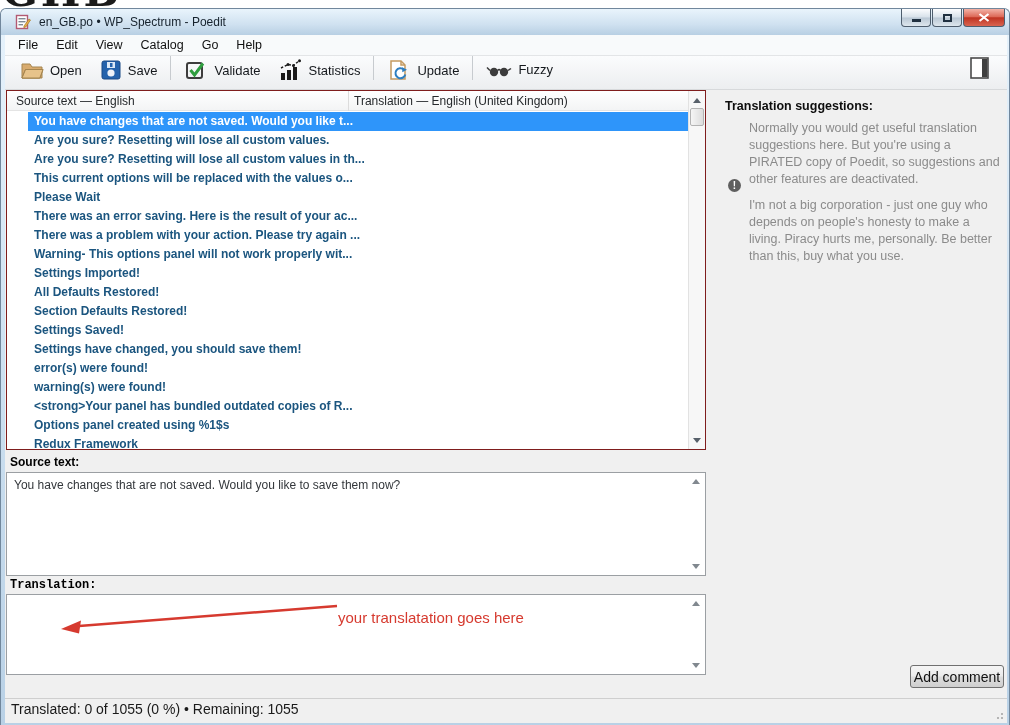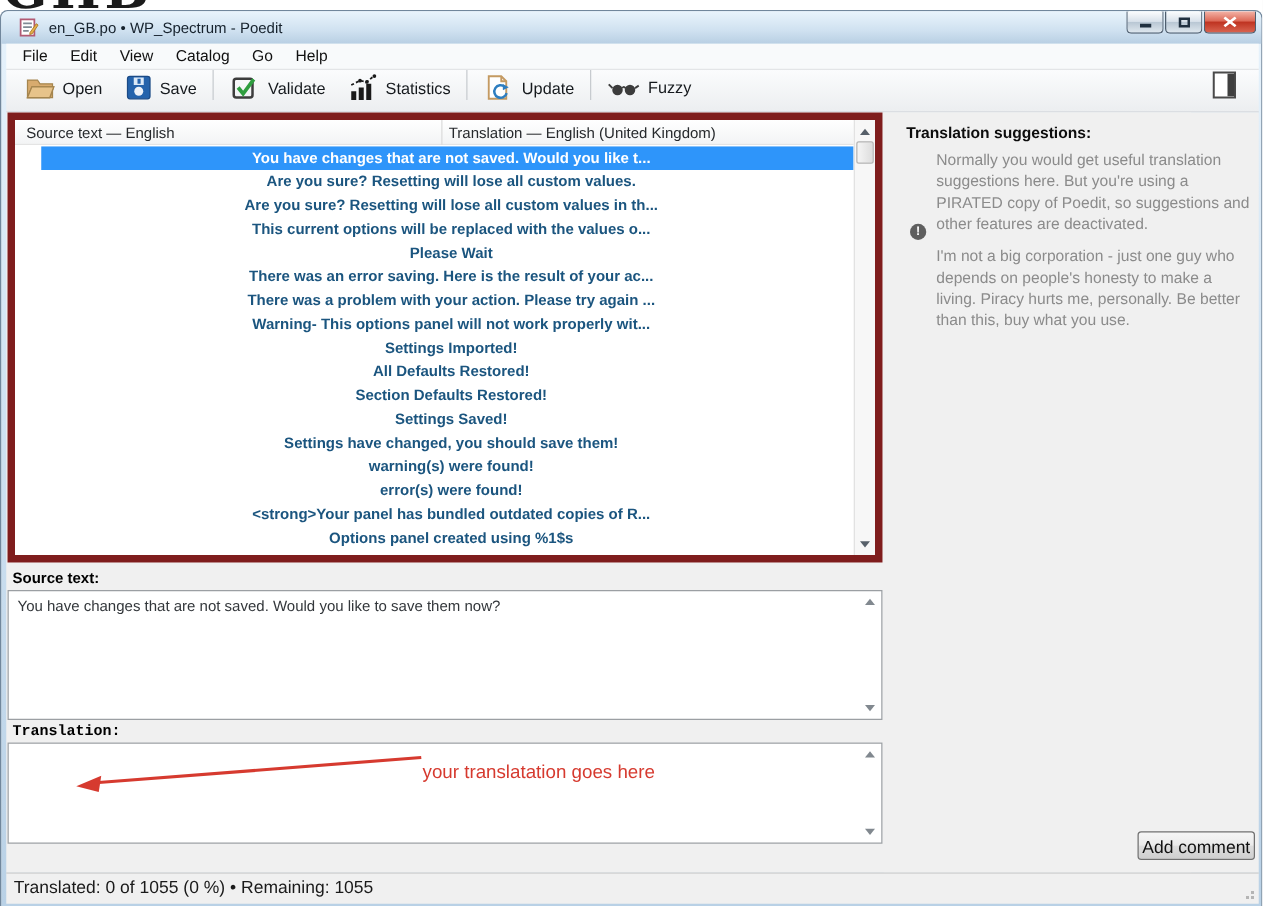--- a/index.html
+++ b/index.html
@@ -40,21 +40,21 @@
              border-bottom:1px solid #d7d9db;
              display:flex; align-items:flex-start; padding-left:6px; }
   .tool-btn { display:flex; align-items:center; gap:6px; padding:3px 9px; font-size:13px; color:#15191d; }
   .tool-sep { width:1px; height:24px; background:#c7cbcf; margin:0 4px; }
   .toggle-wrap { margin-left:auto; margin-right:16px; }
 
   .main { position:absolute; left:4px; top:81px; width:1002px; height:608px; background:#f0f0f0; }
 
   
   .list-panel { position:absolute; left:1px; top:0; width:700px; height:360px;
-                background:#fff; border:6px solid #7f1d1d;text-align:center; }
+                background:#fff; border:1px solid #7f1d1d; }
   .list-header { position:absolute; left:0; top:0; right:17px; height:20px;
                  background:linear-gradient(#ffffff,#f3f4f5); border-bottom:1px solid #e4e4e4;
                  font-size:12px; color:#26292c; }
   .col1 { position:absolute; left:9px; top:3px; }
   .col2 { position:absolute; left:347px; top:3px; }
   .col-div { position:absolute; left:341px; top:0; width:1px; height:20px; background:#dcdcdc; }
   .list-rows { position:absolute; left:1px; top:21px; right:17px; bottom:1px; overflow:hidden; background:#fff; }
   .lrow { height:19px; line-height:19px; margin-left:20px; padding-left:6px;
           font-size:12px; font-weight:bold; color:#1b557f; white-space:nowrap; overflow:hidden; }
   .lrow.selected { background:#2e95fa; color:#ffffff; }
@@ -229,22 +229,22 @@
         <div class="lrow"><span>This current options will be replaced with the values o...</span></div>
         <div class="lrow"><span>Please Wait</span></div>
         <div class="lrow"><span>There was an error saving. Here is the result of your ac...</span></div>
         <div class="lrow"><span>There was a problem with your action. Please try again ...</span></div>
         <div class="lrow"><span>Warning- This options panel will not work properly wit...</span></div>
         <div class="lrow"><span>Settings Imported!</span></div>
         <div class="lrow"><span>All Defaults Restored!</span></div>
         <div class="lrow"><span>Section Defaults Restored!</span></div>
         <div class="lrow"><span>Settings Saved!</span></div>
         <div class="lrow"><span>Settings have changed, you should save them!</span></div>
+        <div class="lrow"><span>error(s) were found!</span></div>
         <div class="lrow"><span>warning(s) were found!</span></div>
-        <div class="lrow"><span>error(s) were found!</span></div>
         <div class="lrow"><span>&lt;strong&gt;Your panel has bundled outdated copies of R...</span></div>
         <div class="lrow"><span>Options panel created using %1$s</span></div>
         <div class="lrow"><span>Redux Framework</span></div>
       </div>
       <div class="list-scrollbar">
         <div class="sb-btn sb-up">
             <div class="tri-up"></div>
           </div>
         <div class="sb-thumb"></div>
         <div class="sb-btn sb-down">

